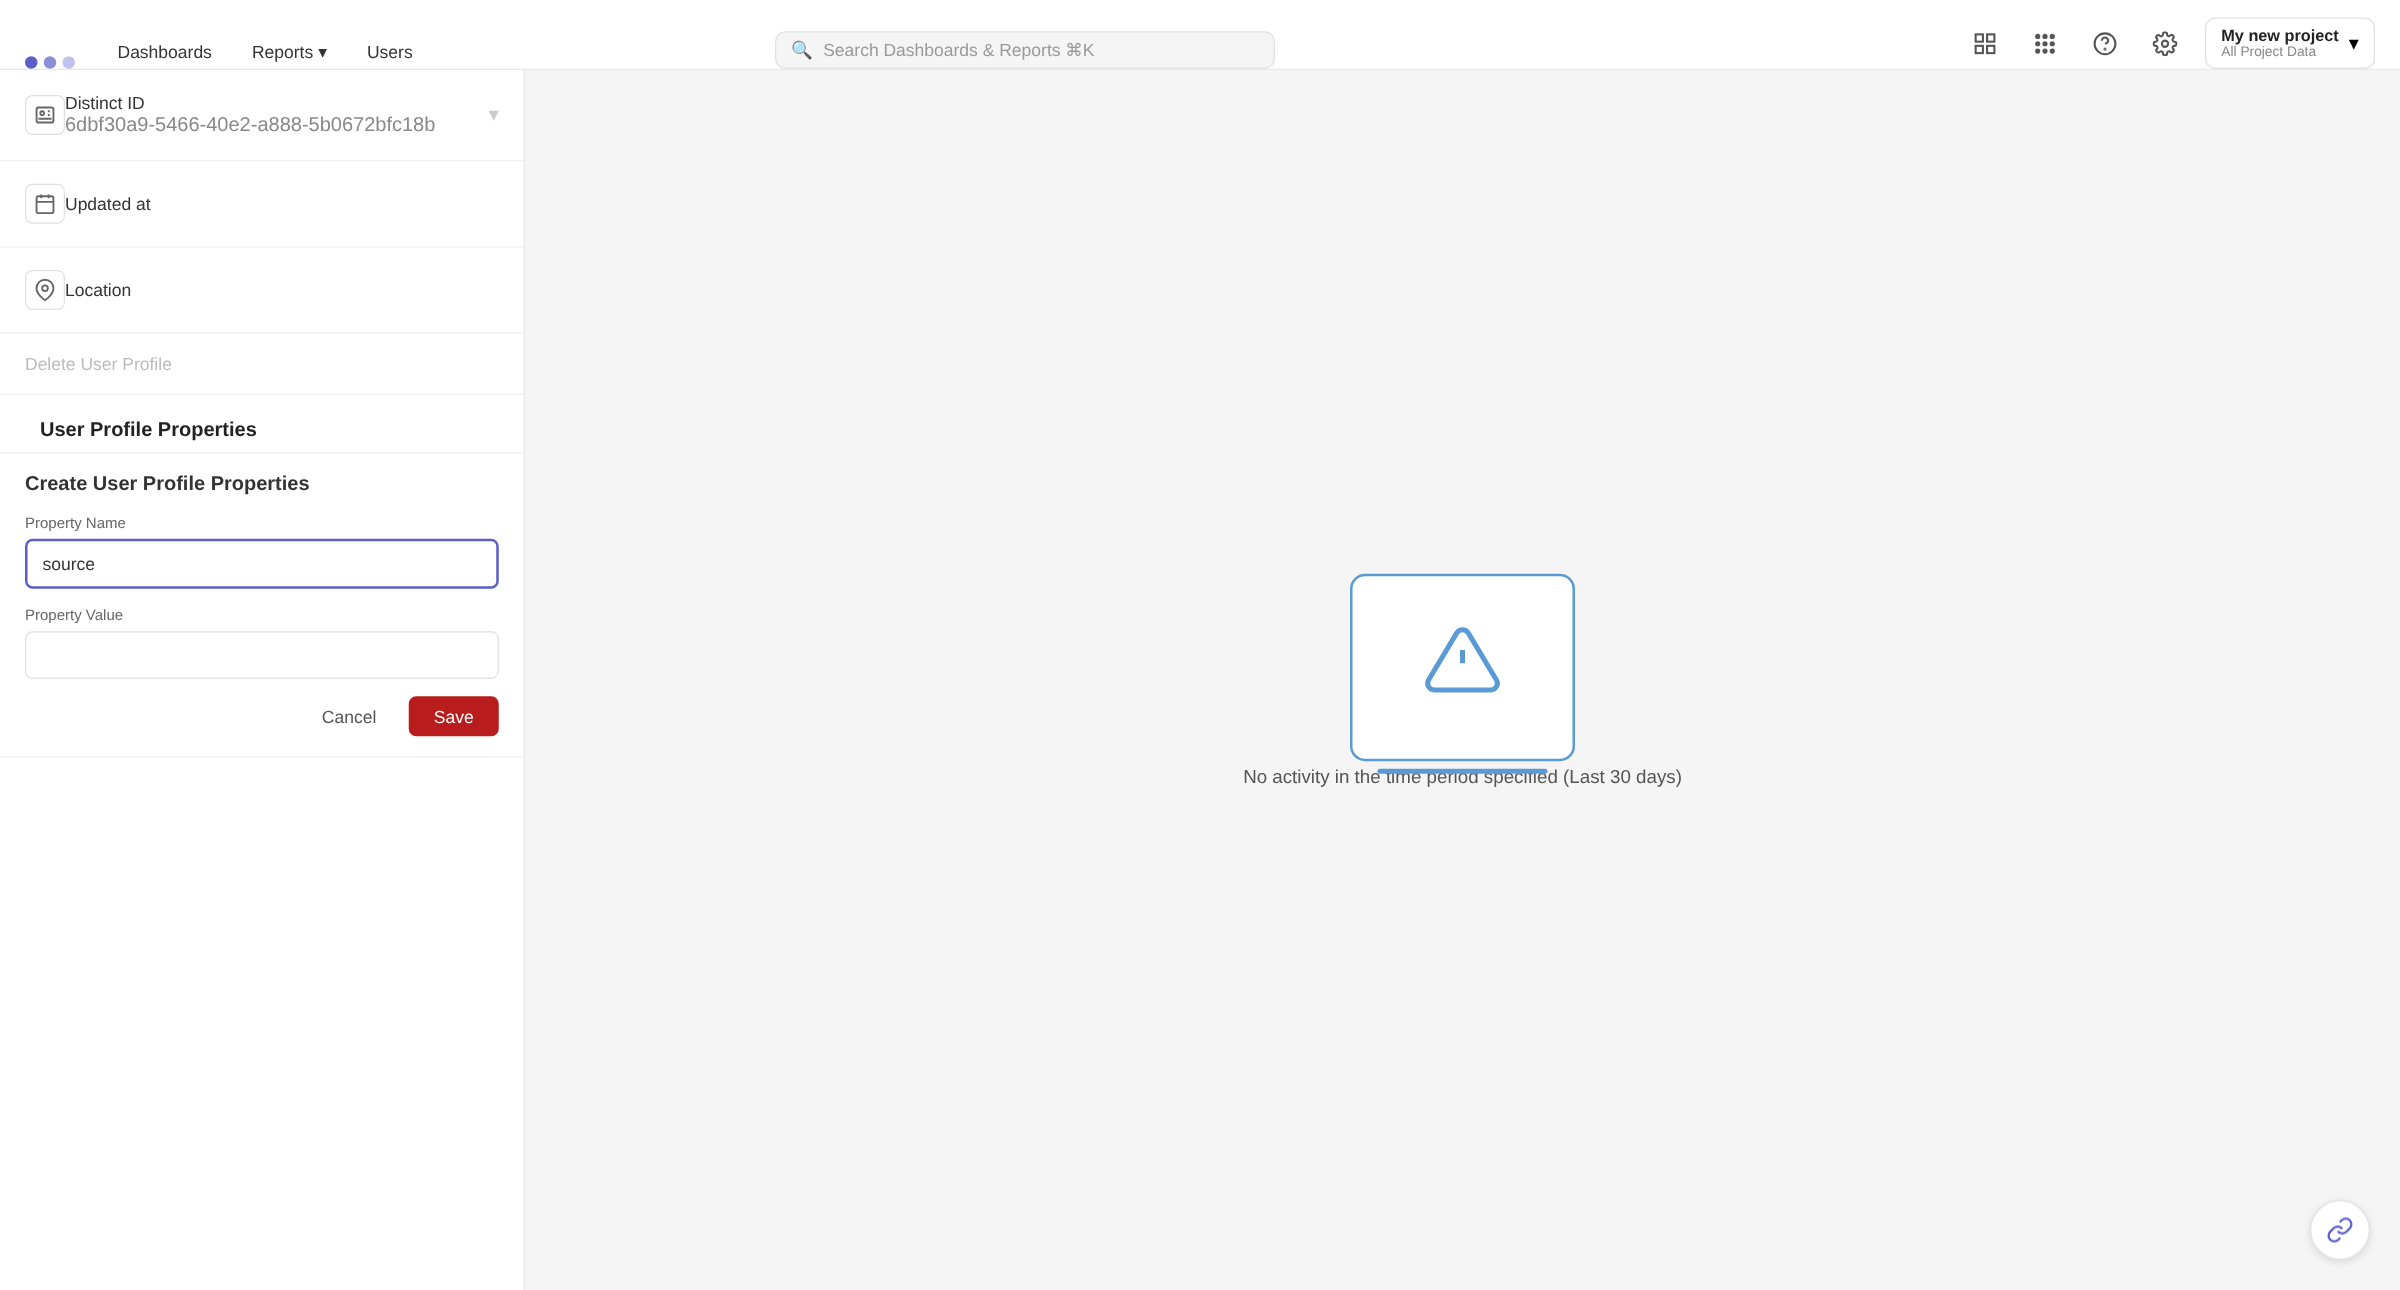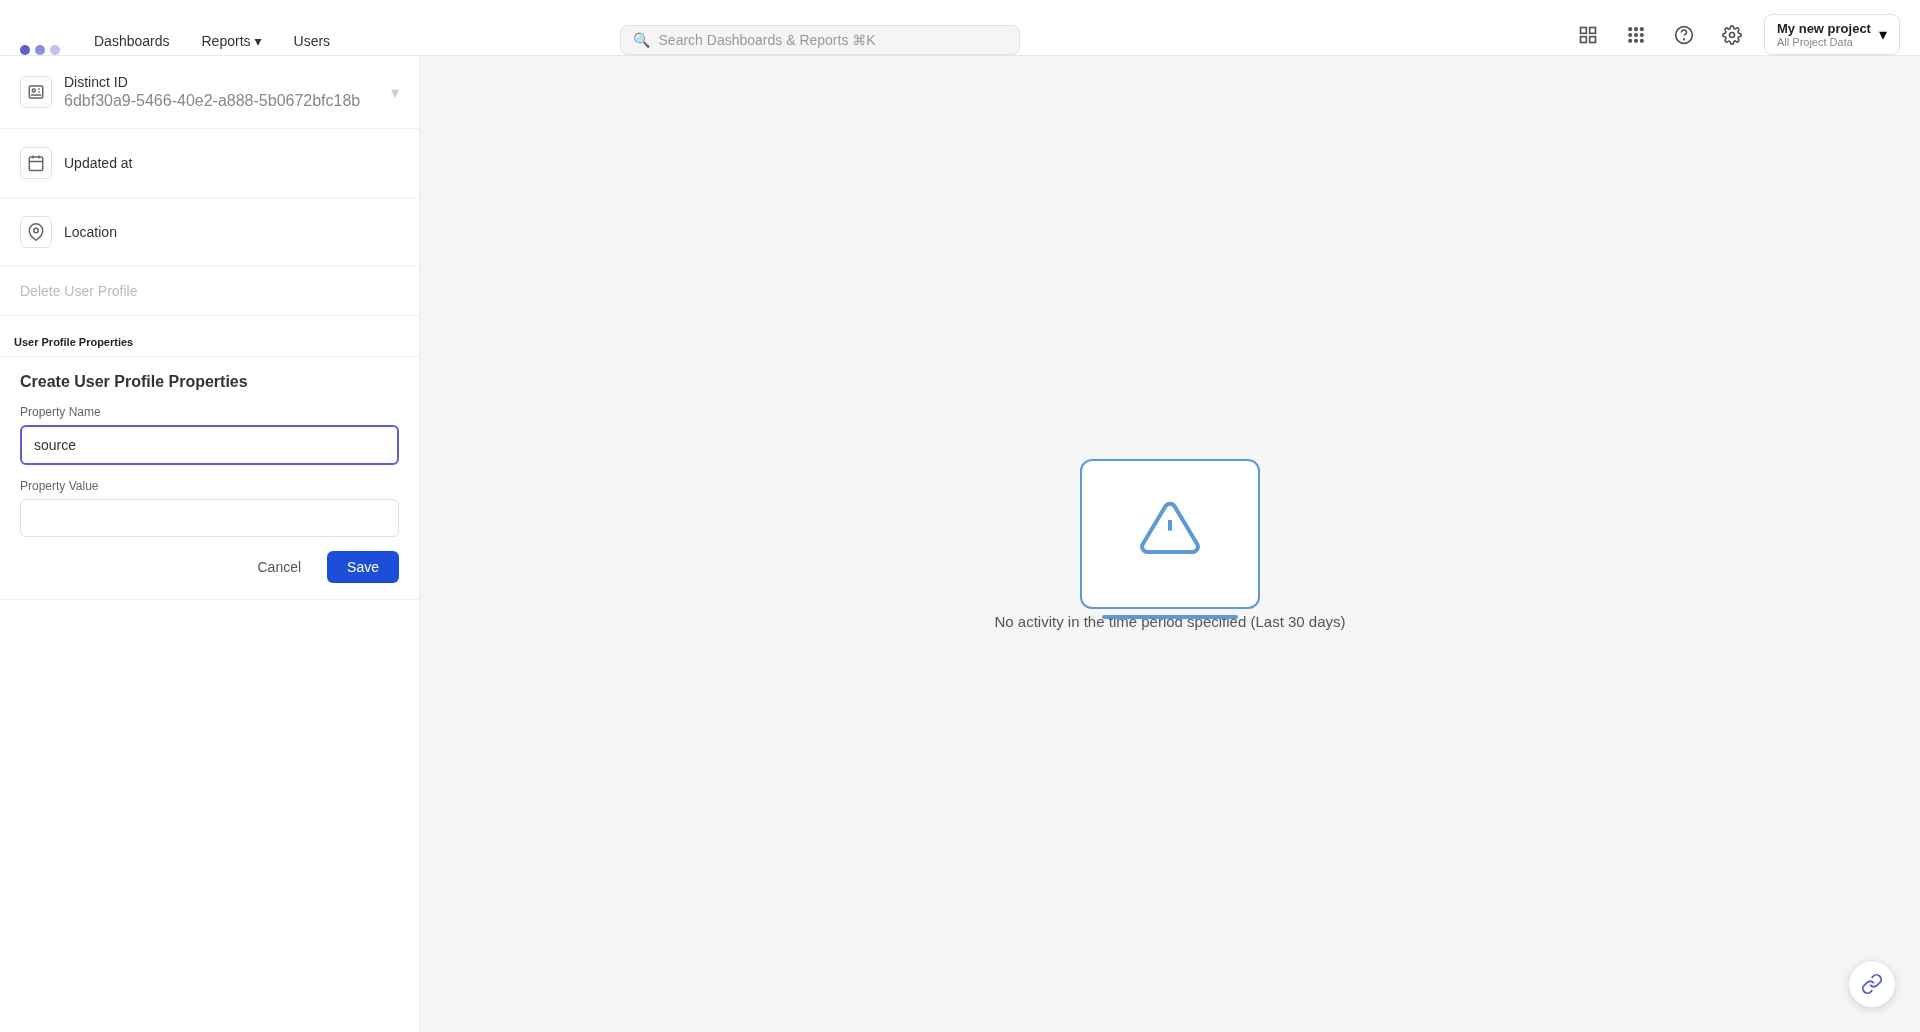--- a/index.html
+++ b/index.html
@@ -46,41 +46,41 @@
     
     .layout { display: flex; height: 1032px; padding-top: 56px; }
 
     
     .sidebar {
       width: 420px; min-width: 420px; background: #fff;
       border-right: 1px solid #e8e8e8; overflow-y: auto; height: 100%;
     }
 
     .sidebar-item {
-      display: flex; align-items: center; gap: 12px;
+      display: flex; align-items: center; 
       padding: 18px 20px; border-bottom: 1px solid #f0f0f0; cursor: pointer;
     }
     .sidebar-item-icon {
       width: 32px; height: 32px; border-radius: 6px; border: 1px solid #e0e0e0;
       display: flex; align-items: center; justify-content: center; color: #666; font-size: 16px;
       flex-shrink: 0;
     }
     .sidebar-item-content { flex: 1; }
     .sidebar-item-label { font-size: 14px; font-weight: 500; color: #333; }
     .sidebar-item-value { font-size: 16px; color: #888; margin-top: 2px; }
     .sidebar-item-arrow { color: #ccc; font-size: 16px; }
 
     .delete-link {
       padding: 16px 20px; font-size: 14px; color: #bbb; cursor: pointer;
       border-bottom: 1px solid #f0f0f0;
     }
 
     
     .section-header {
-      padding: 20px 14px 8px; font-size: 11px; font-weight: 600; color: #222;
+      padding: 20px 32px 8px; font-size: 16px; font-weight: 600; color: #222;
       border-bottom: 1px solid #f0f0f0;
     }
 
     .create-form { padding: 16px 20px; border-bottom: 1px solid #f0f0f0; }
     .create-form-title { font-size: 16px; font-weight: 600; color: #333; margin-bottom: 14px; }
     .form-label { font-size: 12px; color: #666; margin-bottom: 6px; display: block; }
     .form-input {
       width: 100%; border: 2px solid #5b5fc7; border-radius: 6px;
       padding: 10px 12px; font-size: 14px; color: #333; outline: none;
       margin-bottom: 14px;
@@ -89,21 +89,21 @@
       width: 100%; border: 1px solid #e0e0e0; border-radius: 6px;
       padding: 10px 12px; font-size: 14px; color: #333; outline: none;
       margin-bottom: 14px; background: #fff;
     }
     .form-actions { display: flex; justify-content: flex-end; gap: 10px; align-items: center; }
     .btn-cancel {
       padding: 8px 16px; background: none; border: none;
       font-size: 14px; color: #555; cursor: pointer; border-radius: 6px;
     }
     .btn-save {
-      padding: 8px 20px; background: #1d4ed8; border: none;
+      padding: 8px 20px; background: #b91c1c; border: none;
       font-size: 14px; color: #fff; cursor: pointer; border-radius: 6px; font-weight: 500;
     }
 
     
     .email-section { padding: 16px 20px; }
     .email-label { font-size: 13px; color: #555; margin-bottom: 4px; font-weight: 500; }
     .email-value { font-size: 14px; color: #5b5fc7; cursor: pointer; }
 
     
     .main-content { flex: 1; display: flex; align-items: center; justify-content: center; background: #f5f5f5; }

